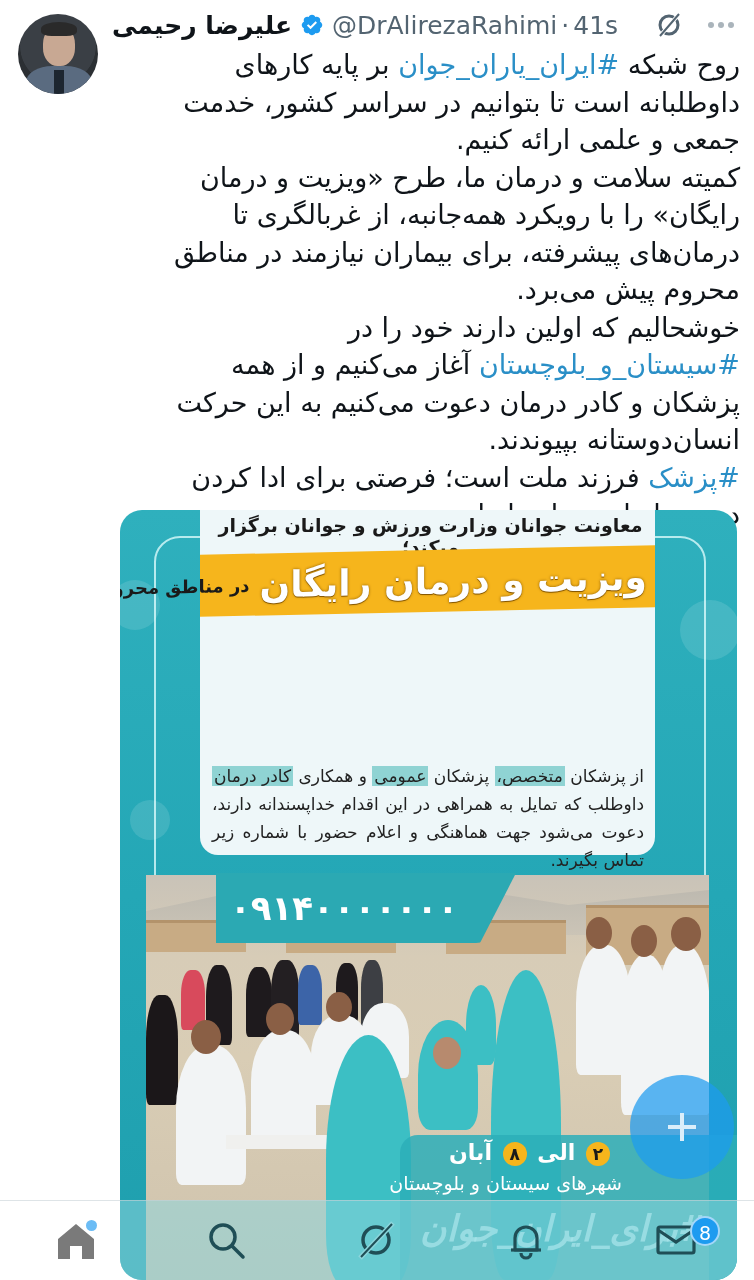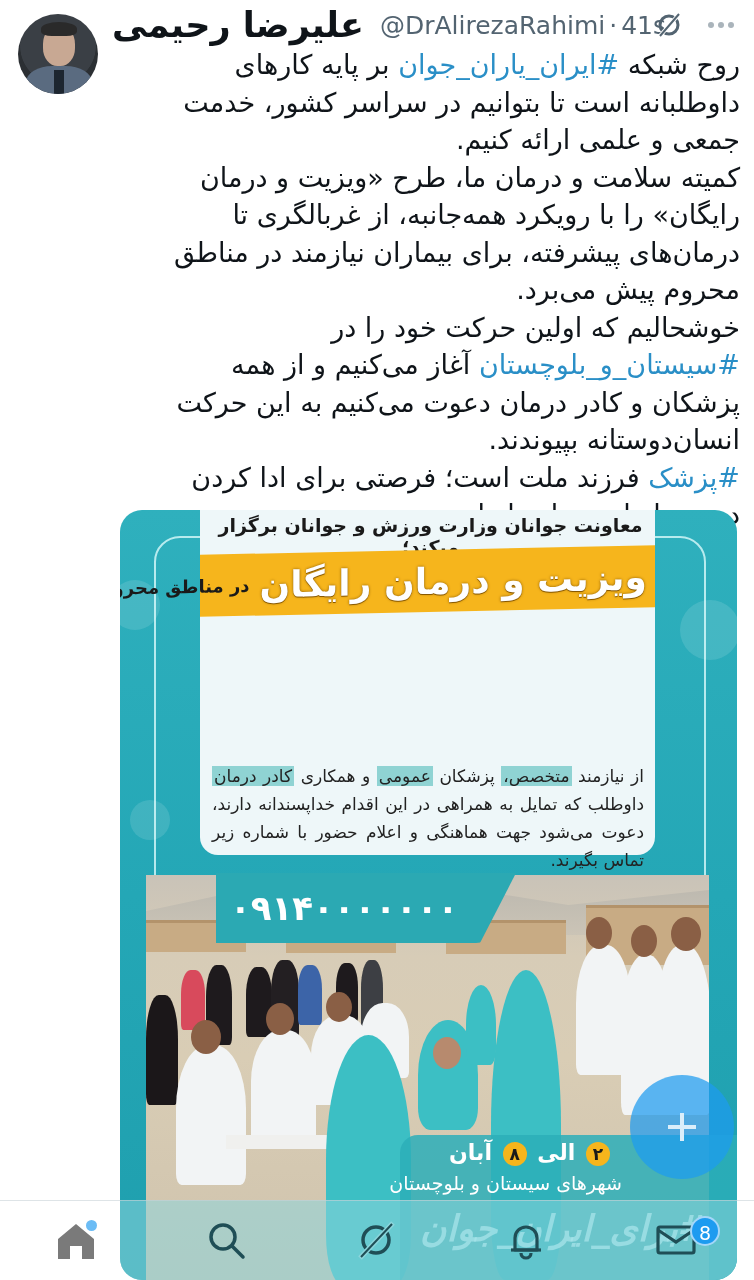--- a/index.html
+++ b/index.html
@@ -8,21 +8,21 @@
 
   
   .avatar { position: absolute; left: 18px; top: 14px; width: 80px; height: 80px; border-radius: 50%;
             background: radial-gradient(circle at 50% 40%, #b9a89a 0 22%, #3a3f45 23% 60%, #2b2f33 61%);
             overflow: hidden; }
   .avatar .face { position: absolute; left: 25px; top: 12px; width: 32px; height: 40px; border-radius: 45%;
                   background: #c8a893; }
   .avatar .hair { position: absolute; left: 23px; top: 8px; width: 36px; height: 14px; border-radius: 50% 50% 30% 30%; background: #2a2a2a; }
   .avatar .suit { position: absolute; left: 8px; top: 52px; width: 66px; height: 40px; border-radius: 40% 40% 0 0; background: #5a6b80; }
   .avatar .tie { position: absolute; left: 36px; top: 56px; width: 10px; height: 30px; background: #1d2630; }
-  .display-name { font-weight: bold; font-size: 35px; color: #0f1419; white-space: nowrap; }
+  .display-name { font-weight: bold; font-size: 25px; color: #0f1419; white-space: nowrap; }
   .verified { width: 24px; height: 24px; margin: 0 8px; }
   .handle { font-size: 25px; color: #536471; direction: ltr; white-space: nowrap; }
   .header-tools { position: absolute; right: 18px; top: 10px; display: flex; align-items: center; gap: 22px; direction: ltr; }
   .header-wrap { position: absolute; left: 112px; top: 6px; width: 520px; height: 38px; display: flex; align-items: center; direction: ltr; }
   .header-wrap .display-name { direction: rtl; }
 
   
   .tweet-text { position: absolute; left: 112px; right: 14px; top: 46px; direction: rtl; text-align: right;
                 font-size: 27px; line-height: 37.5px; color: #0f1419; margin-left: 44px; }
   .tweet-text p { margin: 0; }
@@ -115,21 +115,21 @@
 </div>
 
 <div class="tweet-text">
   <p>
     <span>روح شبکه </span><span class="hashtag">#ایران_یاران_جوان</span><span> بر پایه کارهای داوطلبانه است تا بتوانیم در سراسر کشور، خدمت جمعی و علمی ارائه کنیم.</span>
   </p>
   <p>
     <span>کمیته سلامت و درمان ما، طرح «ویزیت و درمان رایگان» را با رویکرد همه‌جانبه، از غربالگری تا درمان‌های پیشرفته، برای بیماران نیازمند در مناطق محروم پیش می‌برد.</span>
   </p>
   <p>
-    <span>خوشحالیم که اولین حرکت خود را در </span><span class="hashtag">#سیستان_و_بلوچستان</span><span> آغاز می‌کنیم و از همه پزشکان و کادر درمان دعوت می‌کنیم به این حرکت انسان‌دوستانه بپیوندند.</span>
+    <span>خوشحالیم که اولین دارند خود را در </span><span class="hashtag">#سیستان_و_بلوچستان</span><span> آغاز می‌کنیم و از همه پزشکان و کادر درمان دعوت می‌کنیم به این حرکت انسان‌دوستانه بپیوندند.</span>
   </p>
   <p>
     <span class="hashtag">#پزشک</span><span> فرزند ملت است؛ فرصتی برای ادا کردن دین به ایران و ملت ایران.</span>
   </p>
 </div>
 
 <div class="media">
   <div class="bokeh" style="left:-10px;top:70px;width:50px;height:50px;"></div>
   <div class="bokeh" style="left:560px;top:90px;width:60px;height:60px;"></div>
   <div class="bokeh" style="left:10px;top:290px;width:40px;height:40px;"></div>
@@ -177,21 +177,21 @@
   <div class="phone-banner"></div>
   <div class="phone-number">۰۹۱۴۰۰۰۰۰۰۰</div>
 
   <div class="inner-card"></div>
   <div class="subtitle">معاونت جوانان وزارت ورزش و جوانان برگزار میکند؛</div>
   <div class="banner">
     <span class="banner-title">ویزیت و درمان رایگان</span>
     <span class="banner-sub">در مناطق محروم</span>
   </div>
   <div class="info-text info-text2">
-    <span>از نیازمند </span><span class="hl">متخصص،</span><span> پزشکان </span><span class="hl">عمومی</span><span> و همکاری </span><span class="hl">کادر درمان</span><span> داوطلب که تمایل به همراهی در این اقدام خداپسندانه دارند، دعوت می‌شود جهت هماهنگی و اعلام حضور با شماره زیر تماس بگیرند.</span>
+    <span>از پزشکان </span><span class="hl">متخصص،</span><span> پزشکان </span><span class="hl">عمومی</span><span> و همکاری </span><span class="hl">کادر درمان</span><span> داوطلب که تمایل به همراهی در این اقدام خداپسندانه دارند، دعوت می‌شود جهت هماهنگی و اعلام حضور با شماره زیر تماس بگیرند.</span>
   </div>
 
   <div class="date-box"></div>
   <div class="date-line">
     <span class="date-num">۲</span>
     <span>الی</span>
     <span class="date-num">۸</span>
     <span>آبان</span>
   </div>
   <div class="date-place">شهرهای سیستان و بلوچستان</div>

